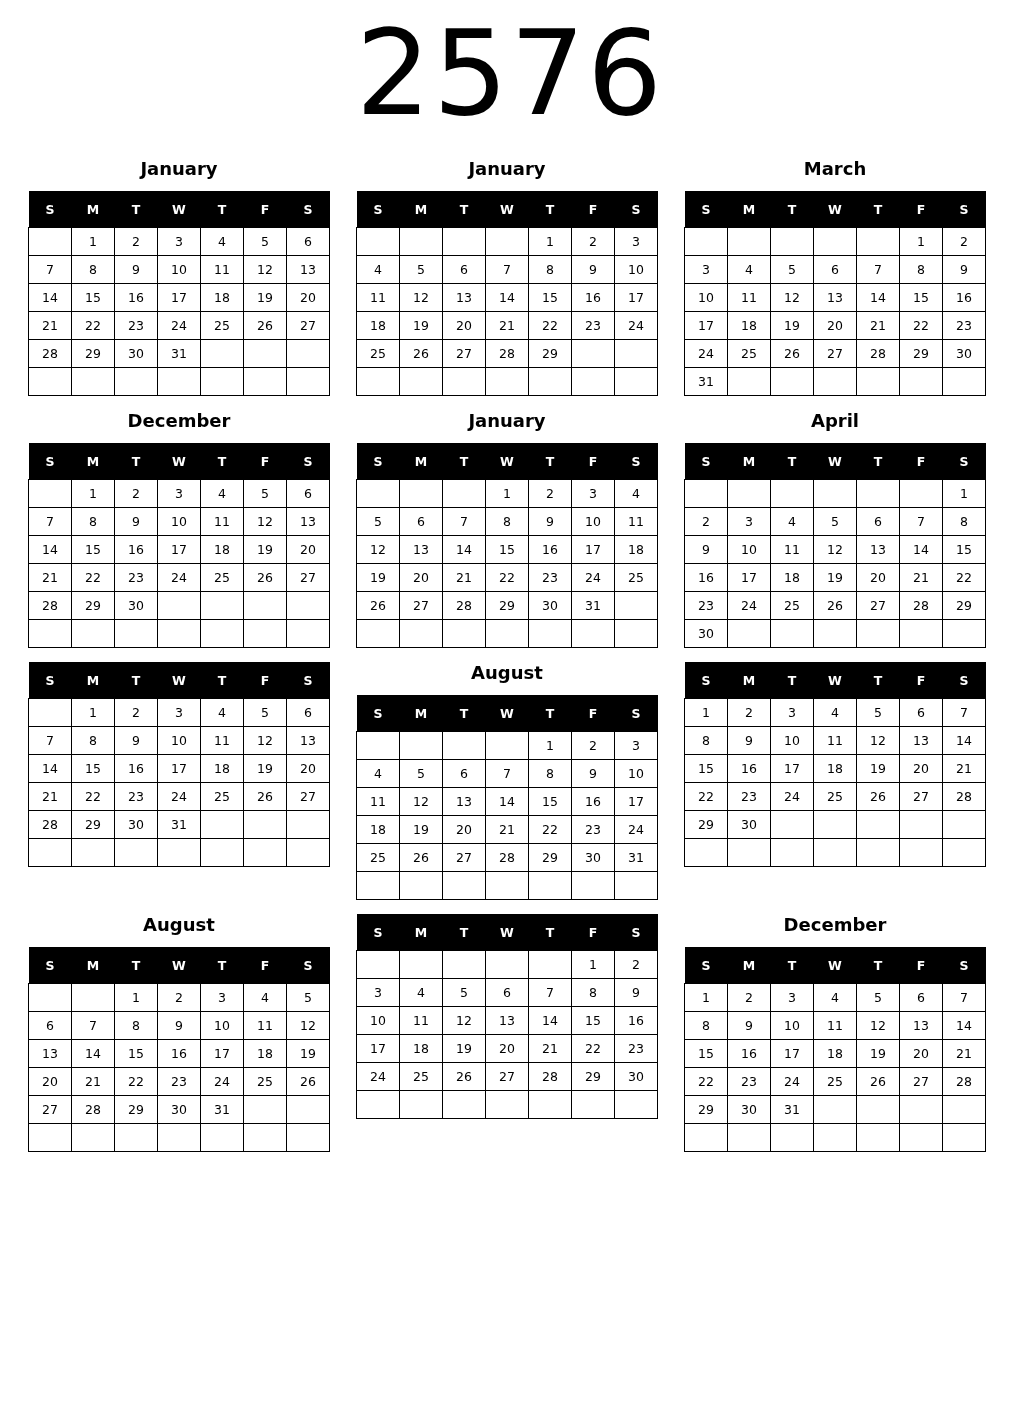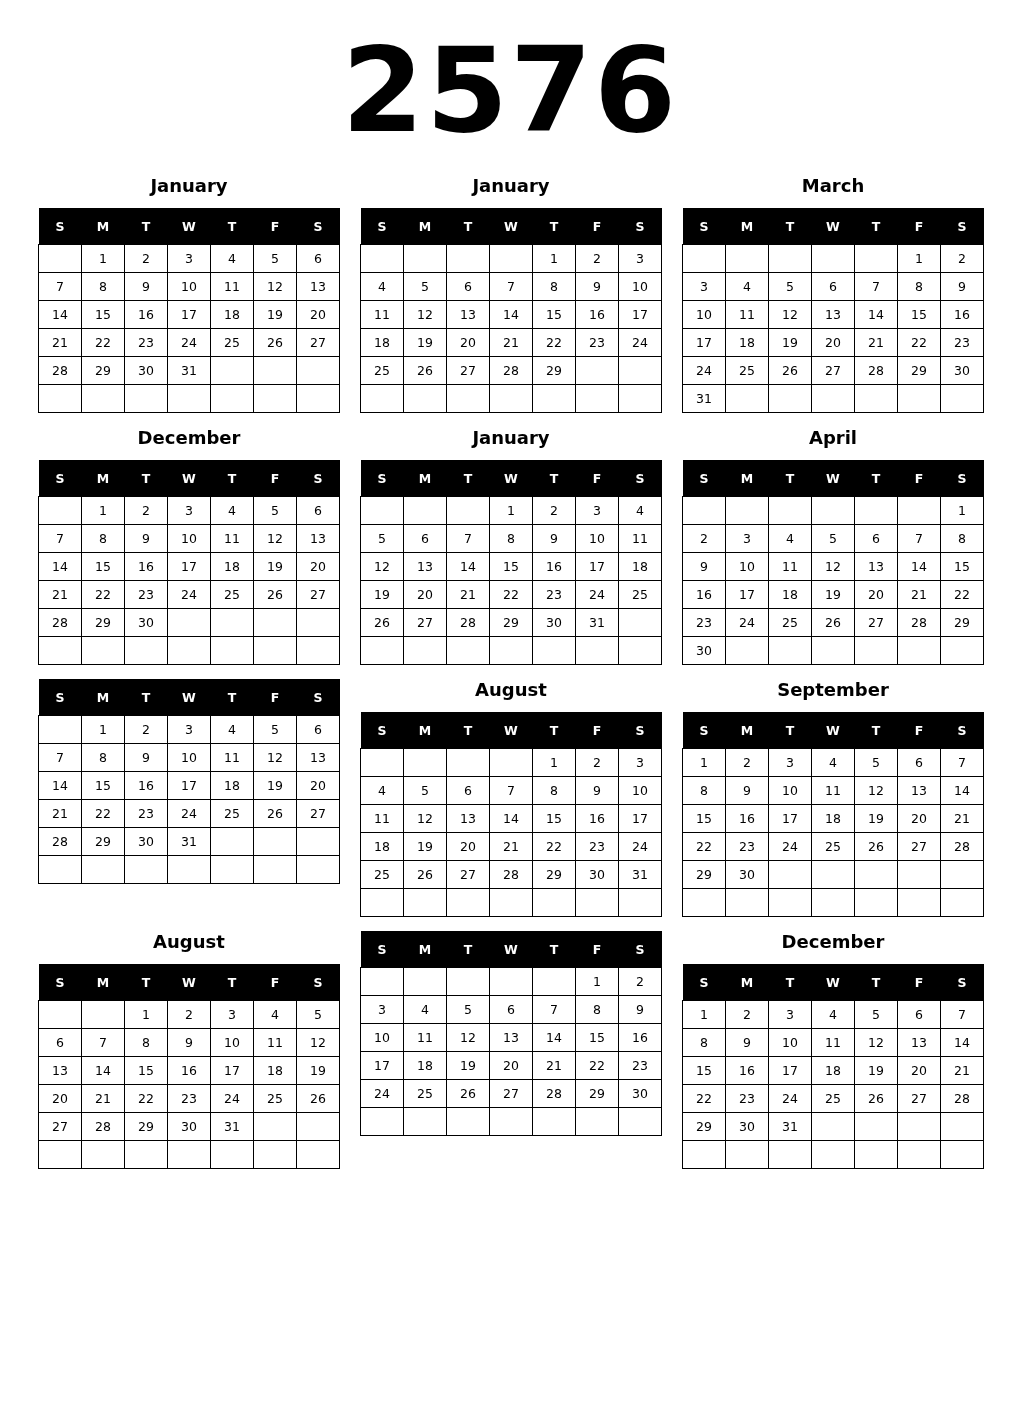--- a/index.html
+++ b/index.html
@@ -16,30 +16,30 @@
   }
   .page {
     width: 1020px;
     height: 1412px;
     position: relative;
     box-sizing: border-box;
   }
   .year-title {
     text-align: center;
     font-size: 118px;
-    font-weight: bold;
+    font-weight: normal;
     line-height: 1;
     letter-spacing: 2px;
     padding-top: 14px;
-    margin: 17px;
+    margin: 0;
     font-family: "DejaVu Sans", sans-serif;
   }
   .months-grid {
     margin-top: 26px;
-    padding: 0 38px;
+    padding: 0 28px;
     display: grid;
     grid-template-columns: repeat(3, 1fr);
     column-gap: 20px;
     row-gap: 0px;
   }
   .month {
     width: 302px;
     margin-bottom: 14px;
   }
   .month-name {
@@ -652,21 +652,20 @@
               <td class="empty"></td>
               <td class="empty"></td>
               <td class="empty"></td>
               <td class="empty"></td>
               <td class="empty"></td>
             </tr>
           </tbody>
         </table>
       </div>
       <div class="month">
-        <div class="month-name">September</div>
         <table class="cal">
           <thead>
             <tr>
               <th>S</th>
               <th>M</th>
               <th>T</th>
               <th>W</th>
               <th>T</th>
               <th>F</th>
               <th>S</th>

